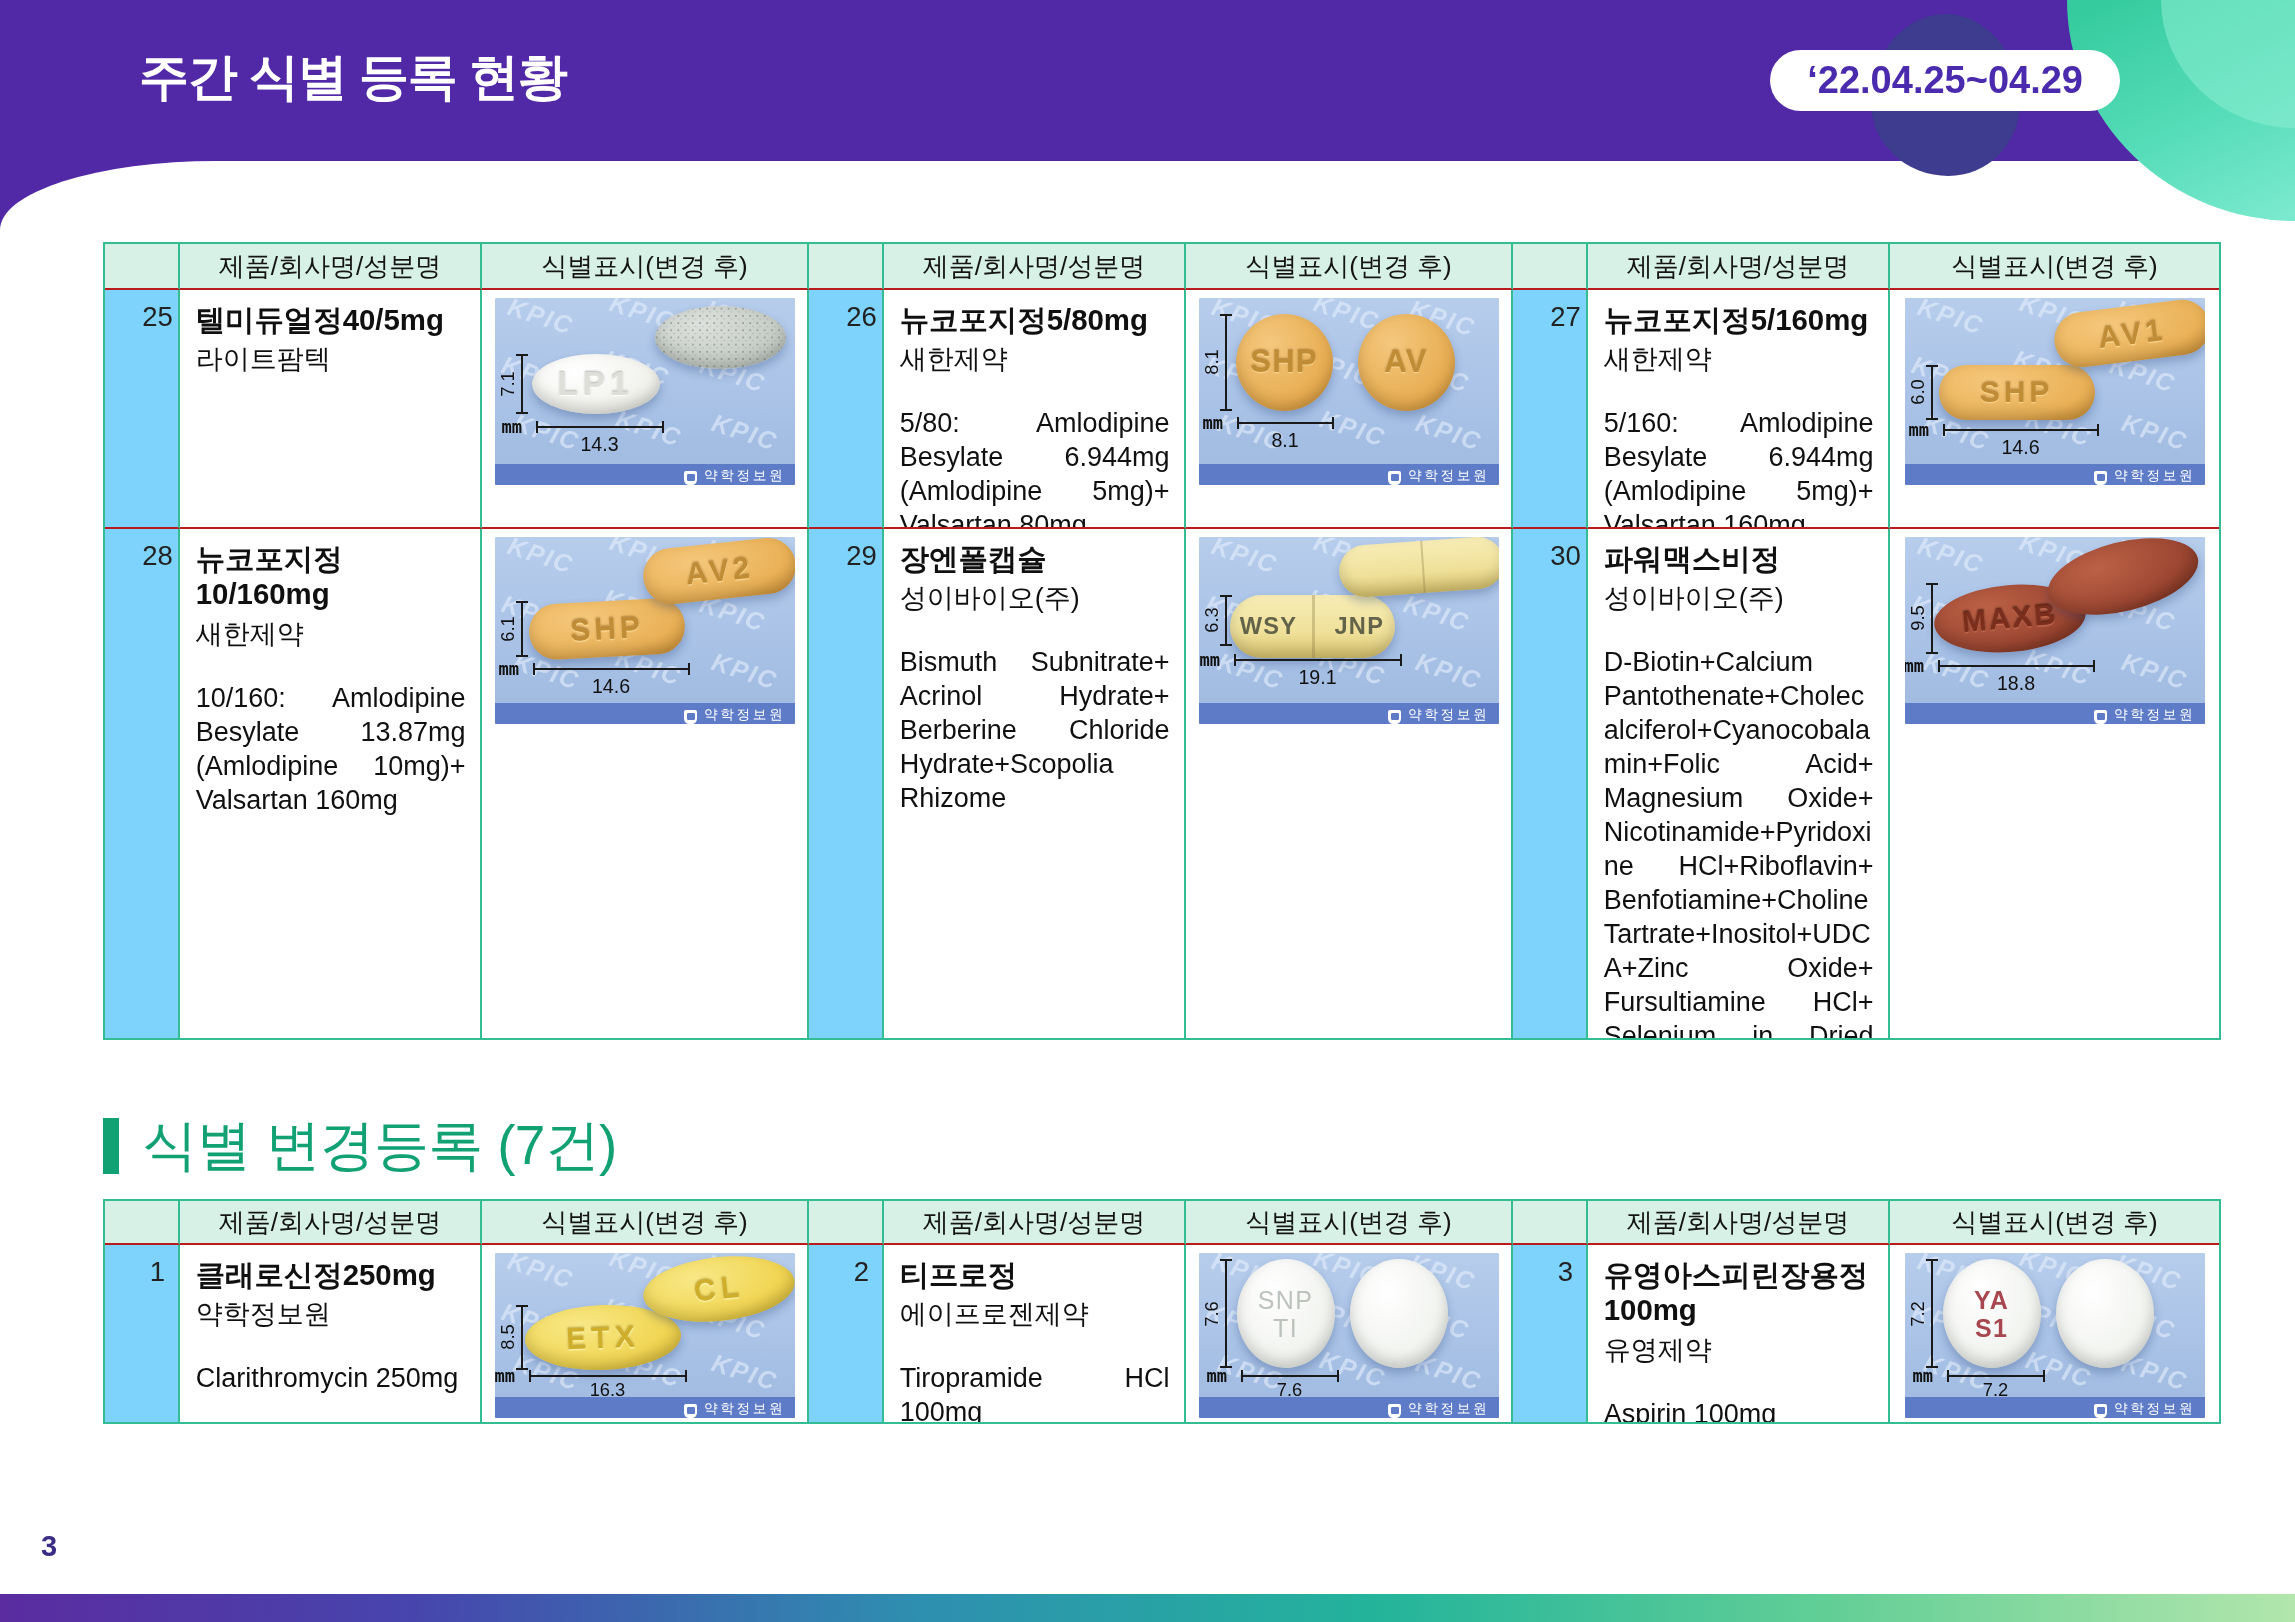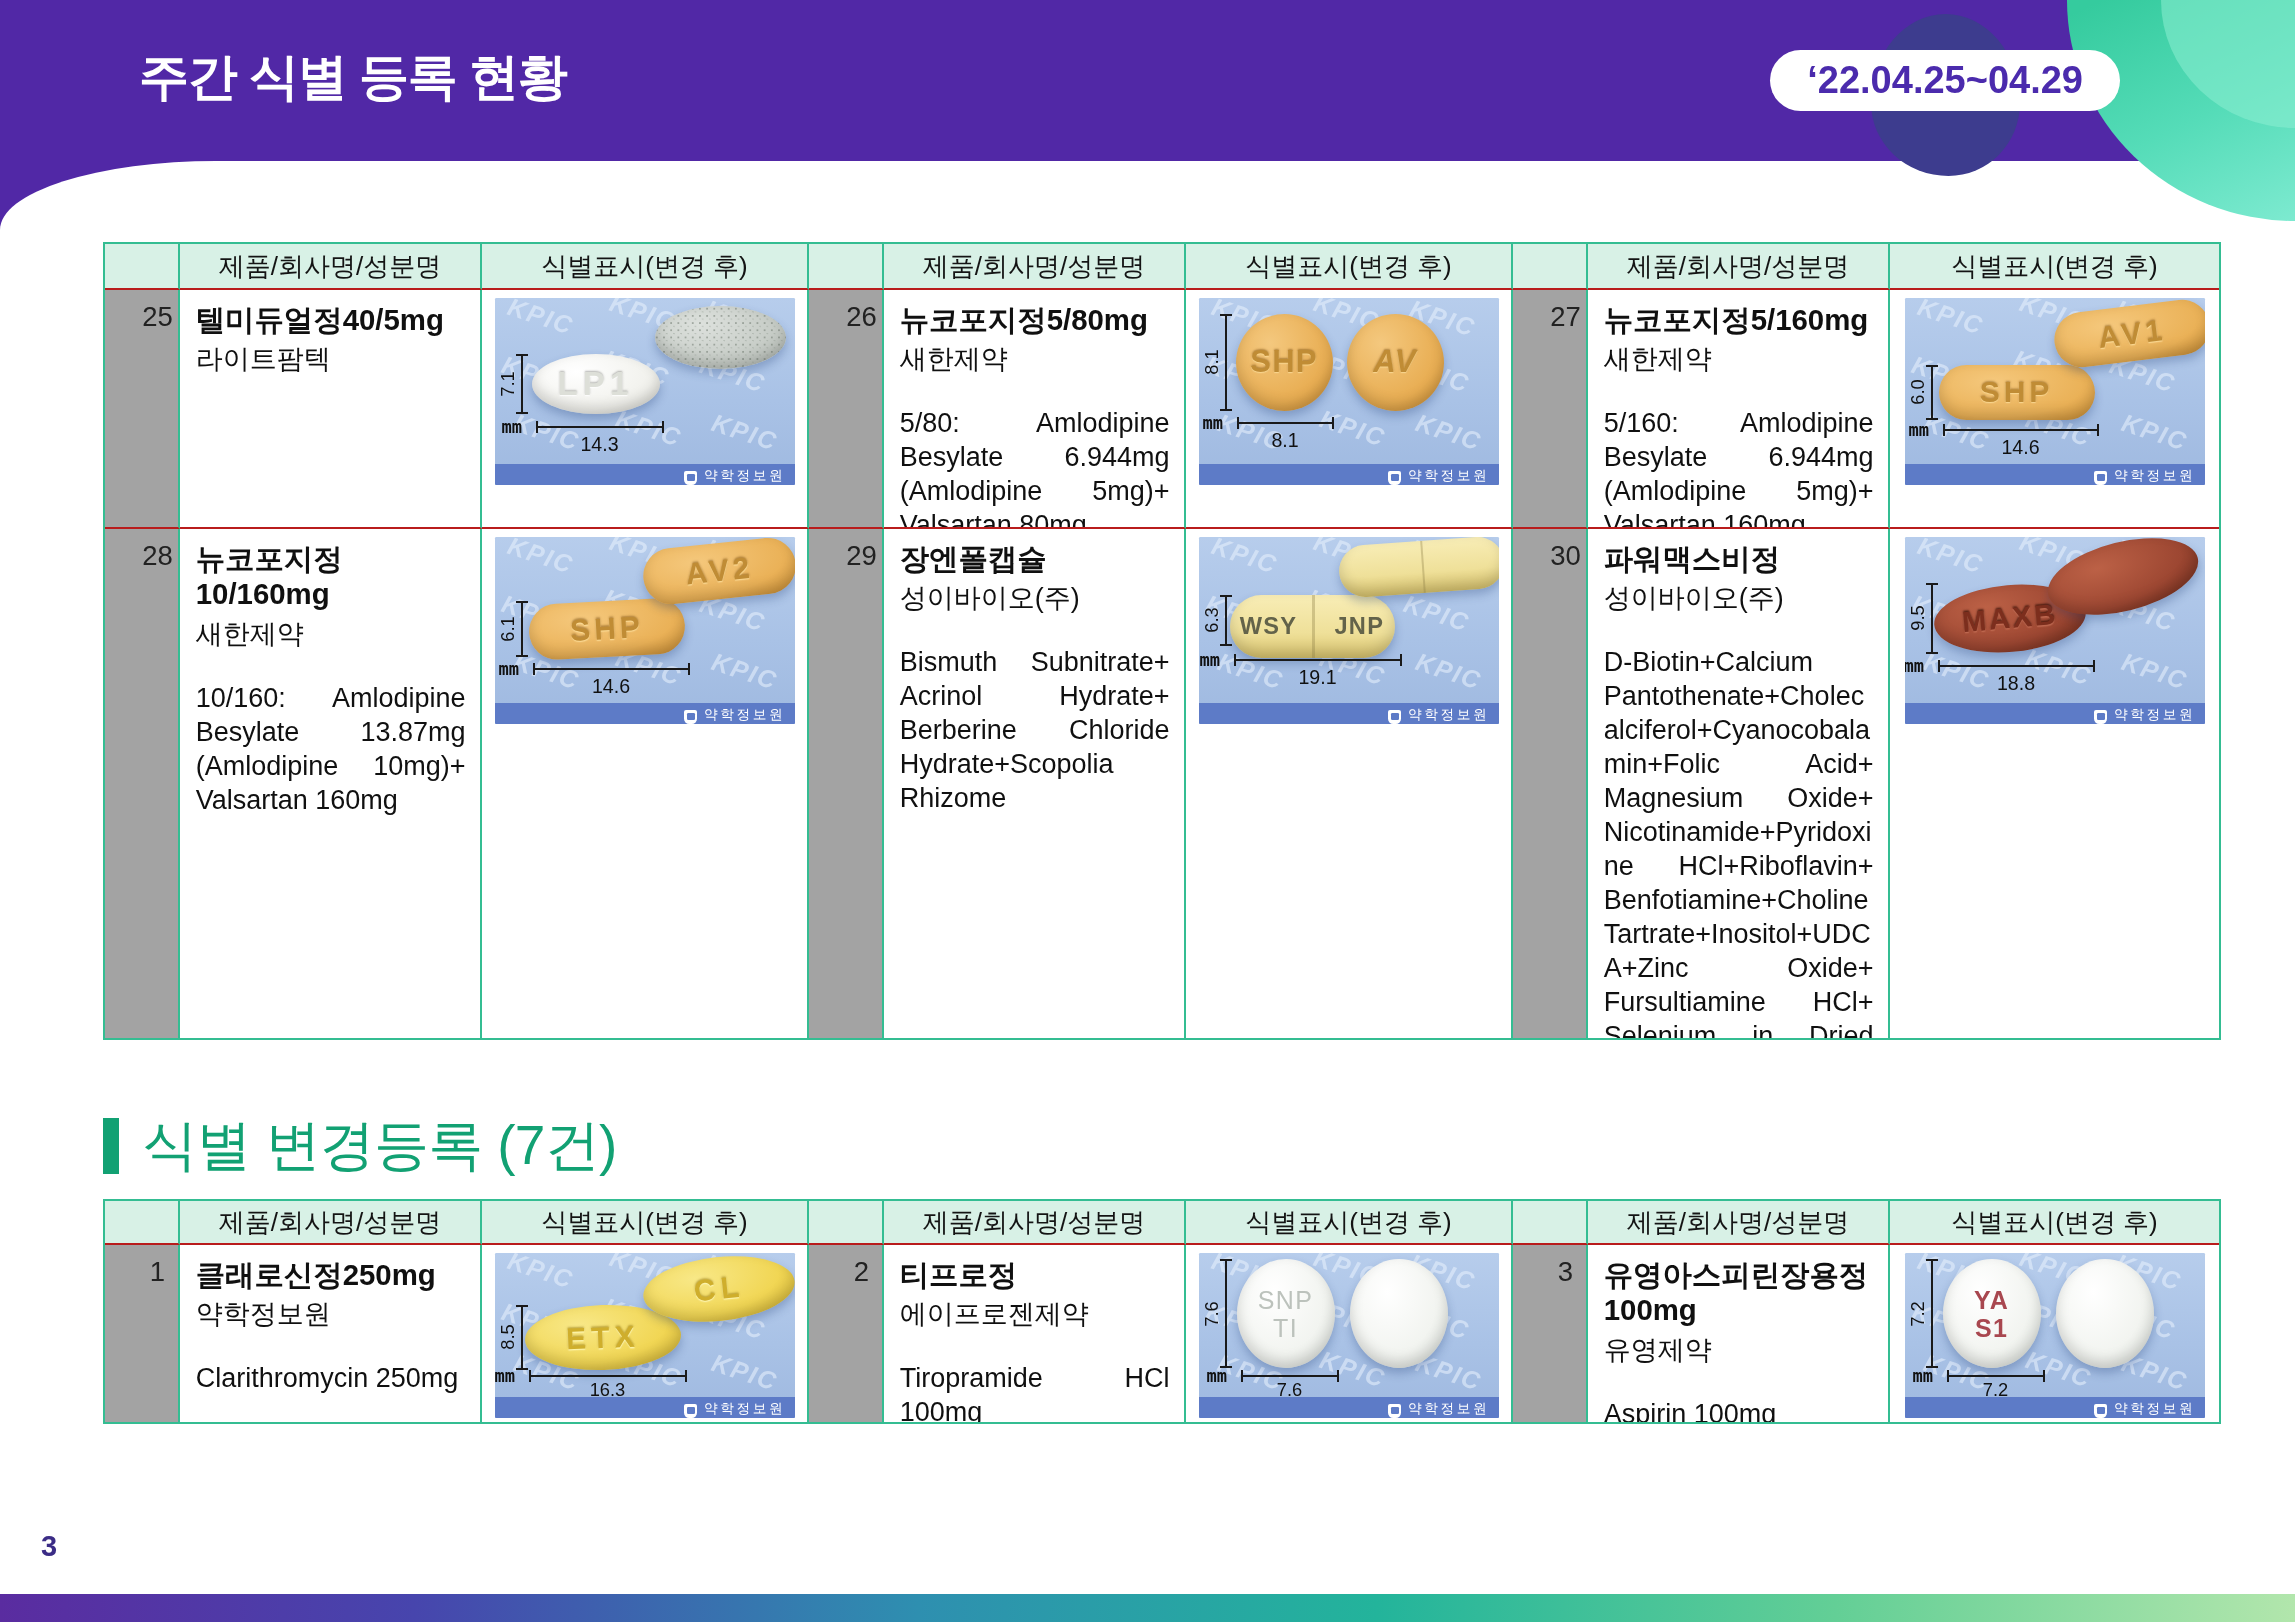--- a/index.html
+++ b/index.html
@@ -28,21 +28,21 @@
   .tbl{position:absolute;left:103px;display:grid;z-index:6;background:#fff;
        grid-template-columns:75px 302px 327px 75px 302px 327px 75px 302px 329px;
        border:2px solid #34bd92;}
   #tbl1{top:242px;grid-template-rows:46px 239px 509px;}
   #tbl2{top:1199px;grid-template-rows:44px 177px;}
   .cell{border-right:2px solid #34bd92;border-bottom:2px solid #b91c1c;box-sizing:border-box;overflow:hidden;}
   .no-r{border-right:none;}
   .no-b{border-bottom:none;}
   .th{background:#d8f1e6;display:flex;align-items:center;justify-content:center;
       font-size:26px;color:#141414;}
-  .num{background:#a3a3a3;display:flex;justify-content:center;align-items:flex-start;
+  .num{background:#7dd3fc;display:flex;justify-content:center;align-items:flex-start;
        padding-top:10.5px;font-size:27.5px;color:#222222;padding-left:32px;}
   .txt{padding:11.8px 14.4px 0 15.7px;font-size:27px;color:#101010;line-height:1.26;}
   .txt .nm{font-weight:700;font-size:29.4px;line-height:1.2;}
   .txt .co{margin-top:5.2px;}
   .txt .ing{margin-top:30px;text-align:justify;overflow-wrap:anywhere;}
   .pcell{display:flex;justify-content:center;align-items:flex-start;padding-top:7.9px;background:#fff;}
   
   .pcard{position:relative;width:300px;height:187px;overflow:hidden;border-radius:1.3px;
          background:linear-gradient(180deg,#b7cdec 0%,#a9c2e6 55%,#9fb9e0 100%);}
   .pcard.short{height:165px;}
@@ -82,21 +82,21 @@
       text-shadow:0 1.3px 1.3px rgba(255,255,255,.9),0 -1.3px 2px rgba(110,110,105,.5);}
   .card-25 .pb{left:160px;top:7.9px;width:131px;height:63px;
       background-image:radial-gradient(circle at 2px 2.6px,rgba(115,125,115,.55) 0.9px,transparent 1.2px),
                        radial-gradient(circle at 4.6px 5.9px,rgba(150,160,150,.5) 0.7px,transparent 1px),
                        radial-gradient(ellipse at 35% 30%,#dde1dd,#c3c9c3 70%,#a6ada6 100%);
       background-size:7.2px 7.2px,7.2px 7.2px,100% 100%;}
   .card-25 .vruler{top:56px;height:60px;}
   .card-25 .hruler{left:41px;top:128px;width:128px;}
   
   .card-26 .pa{left:37px;top:15.7px;width:97px;height:97px;}
-  .card-26 .pb{left:148px;top:15.7px;width:97px;height:97px;font-style:italic;}
+  .card-26 .pb{left:159px;top:15.7px;width:97px;height:97px;}
   .card-26 .pa,.card-26 .pb{background:radial-gradient(circle at 35% 30%,#f4c87e,#e8ad52 65%,#c5882f 100%);}
   .card-26 .imp{font-size:31px;color:#c08c35;letter-spacing:1.3px;
       text-shadow:0 1.3px 1.3px rgba(255,226,160,.8),0 -1.3px 2px rgba(120,75,15,.55);}
   .card-26 .vruler{top:15.7px;height:97px;}
   .card-26 .hruler{left:38px;top:124px;width:97px;}
   
   .card-27 .pa,.card-27 .pb,.card-28 .pa,.card-28 .pb{
       background:radial-gradient(ellipse at 35% 30%,#f5c87c,#eab157 65%,#c88c32 100%);}
   .card-27 .imp,.card-28 .imp{font-size:30px;color:#c08c35;letter-spacing:3.9px;
       text-shadow:0 1.3px 1.3px rgba(255,226,160,.8),0 -1.3px 2px rgba(120,75,15,.5);}

